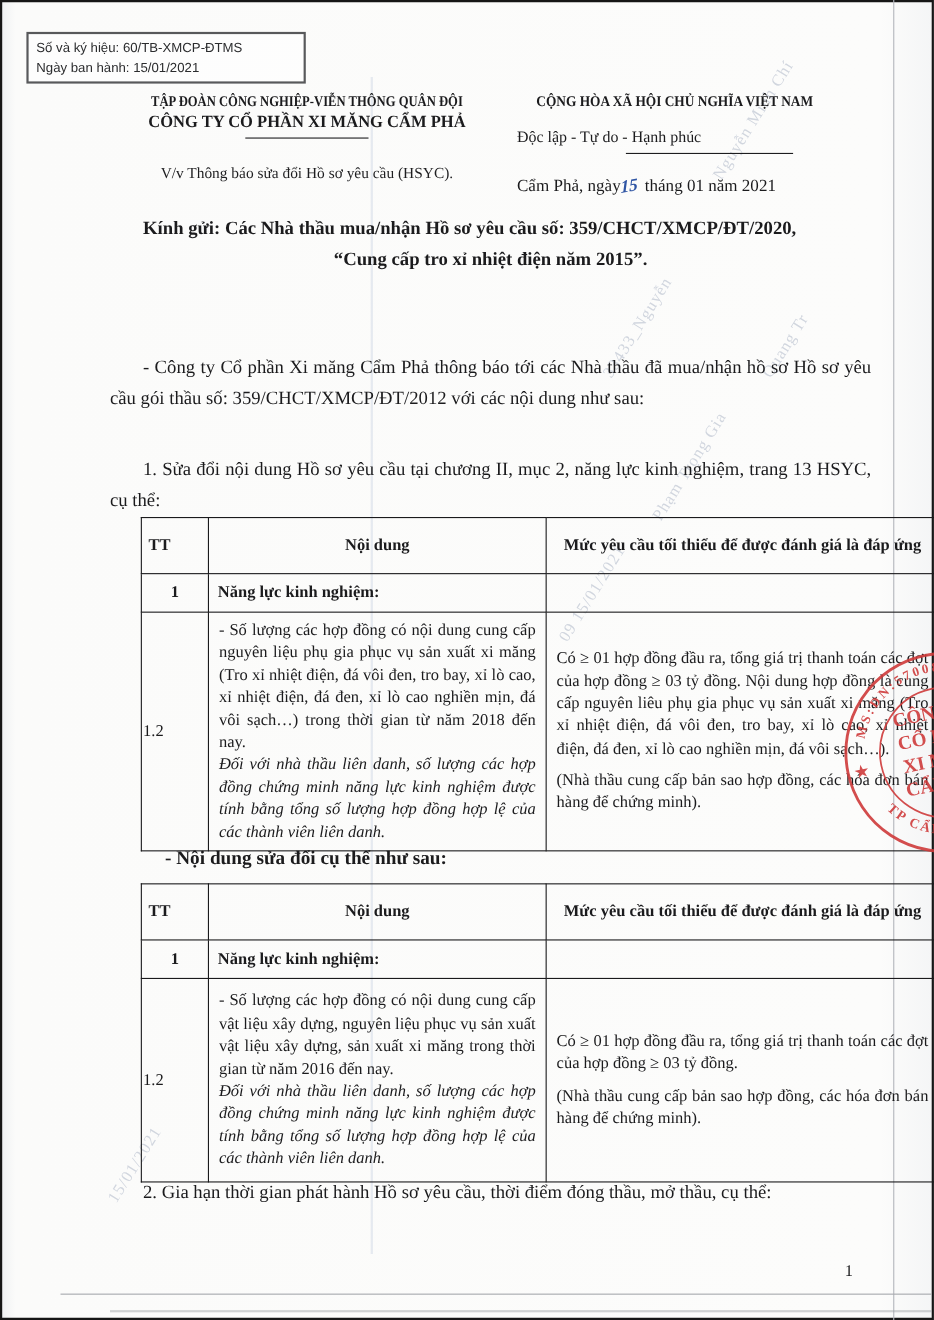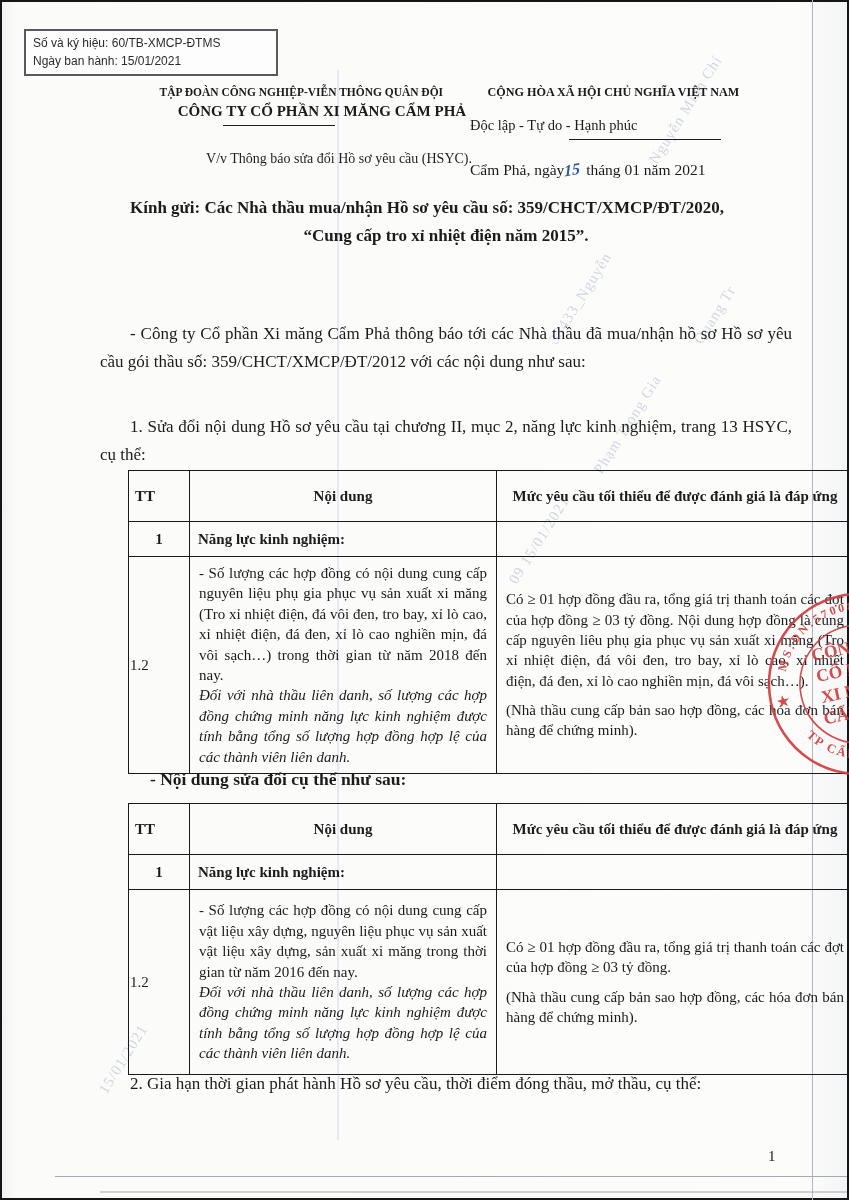--- a/index.html
+++ b/index.html
@@ -12,21 +12,21 @@
     color:#1b1b1d;
   }
   .abs{position:absolute;}
   
   .meta-box{
     left:24px;top:29px;width:236px;border:2px solid #58595b;
     padding:3px 7px 4px 7px;font-family:"Liberation Sans","DejaVu Sans",sans-serif;
     font-size:12px;line-height:1.5;color:#2b2c2e;background:rgba(255,255,255,.6);
   }
   
-  .hdr-left{left:86px;top:84px;width:386px;text-align:right;}
+  .hdr-left{left:86px;top:84px;width:386px;text-align:center;}
   .hdr-right{left:470px;top:84px;width:350px;}
   .org-parent{font-weight:bold;font-size:13.5px;white-space:nowrap;transform:scaleX(.85);transform-origin:center;}
   .org-name{font-weight:bold;font-size:15.5px;white-space:nowrap;transform:scaleX(.97);transform-origin:center;margin-top:2px;}
   .nat1{font-weight:bold;font-size:13.5px;white-space:nowrap;transform:scaleX(.9);transform-origin:center;}
   .nat2{font-weight:normal;font-size:14.5px;margin-top:17px;}
   .rule{height:0;border-top:1.5px solid #1d1d1f;margin:5px auto 0 auto;}
   .rule-l{width:112px;}
   .rule-r{width:152px;}
   .subject{margin-top:25px;font-size:14px;color:#1e1e20;}
   .date-line{margin-top:21px;font-size:15.5px;white-space:nowrap;}

